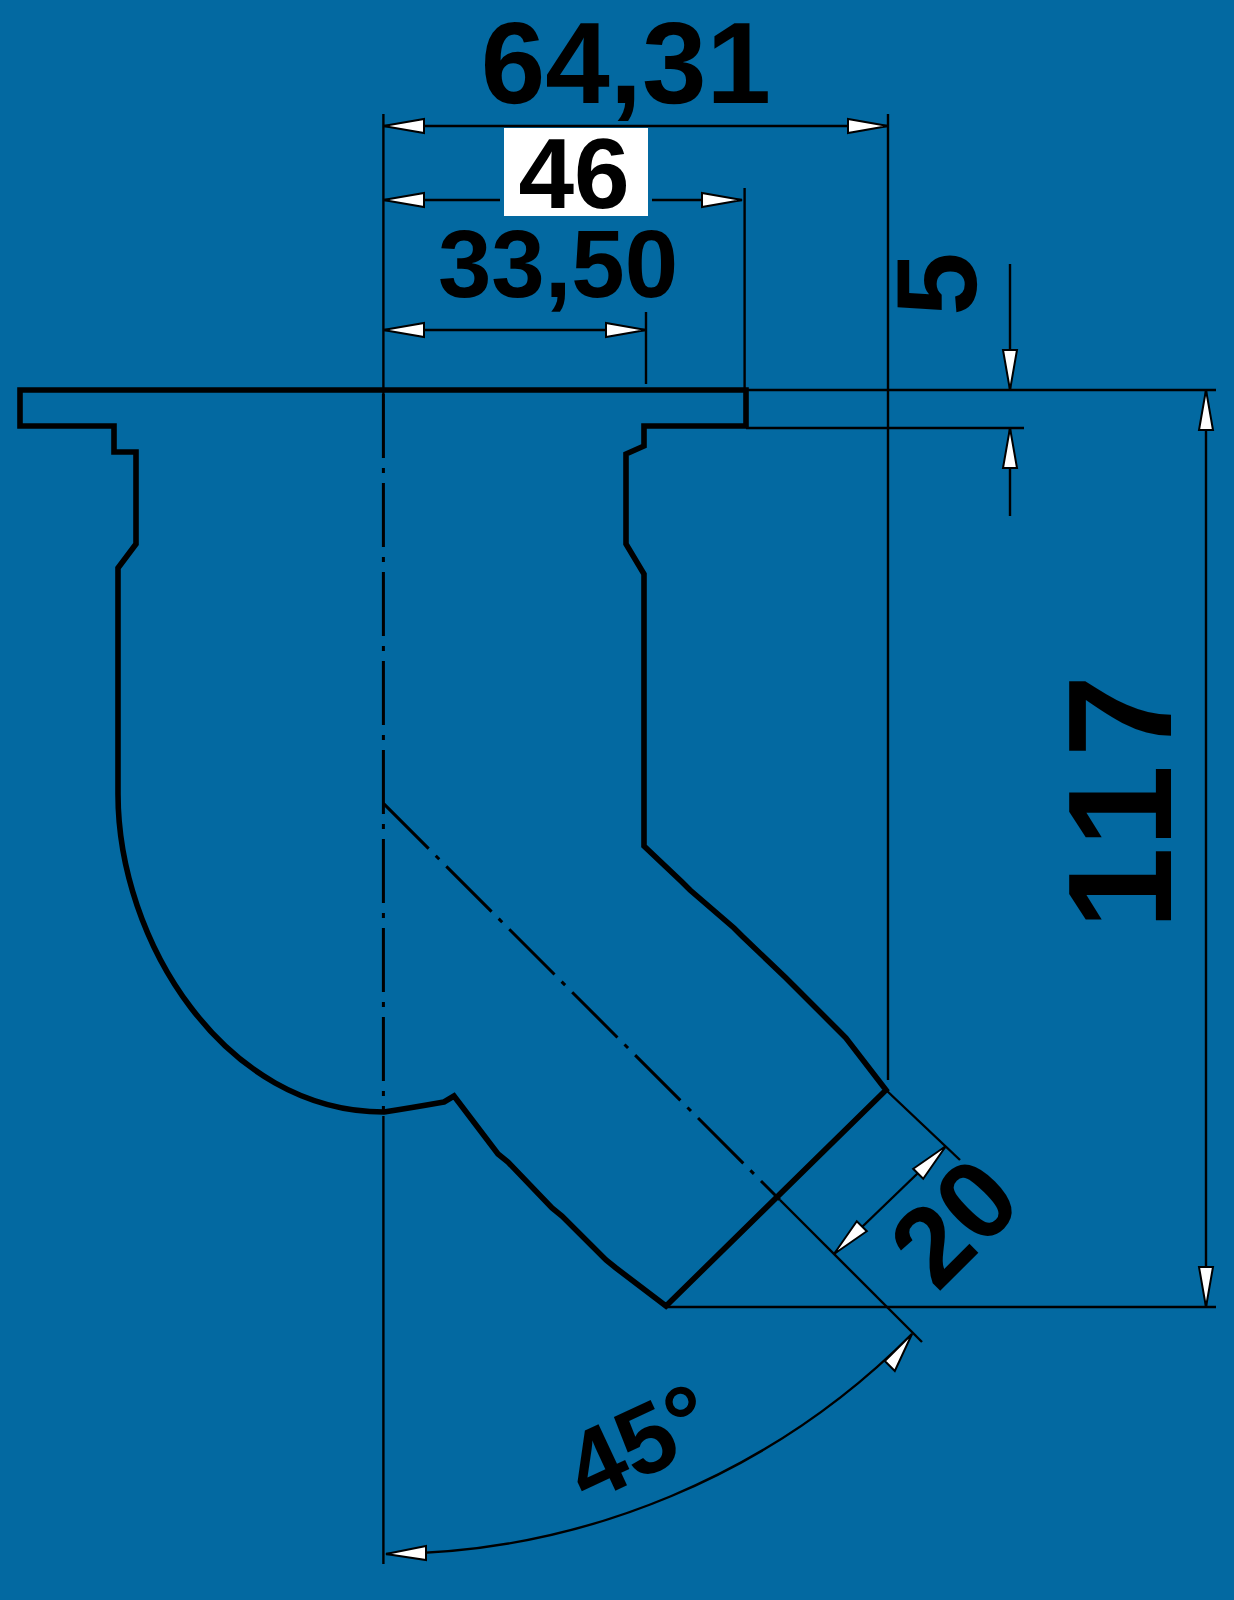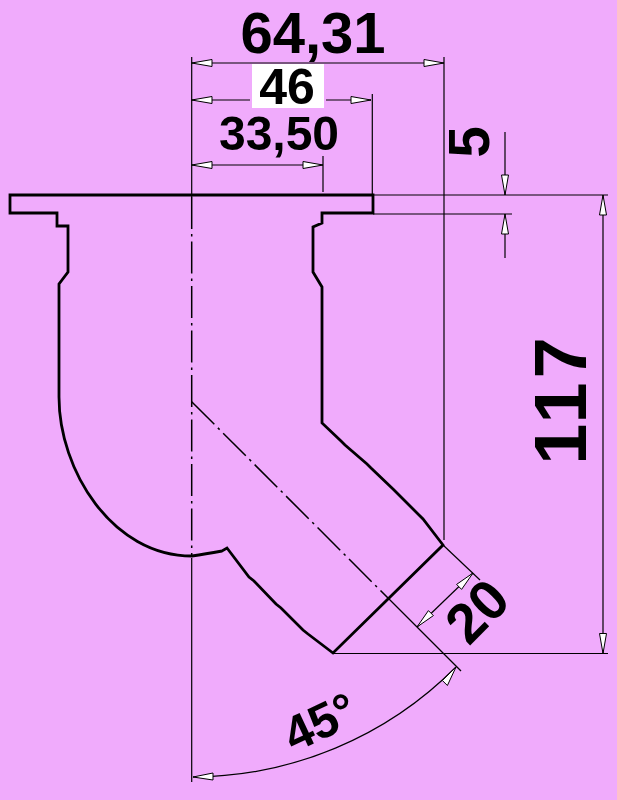--- a/index.html
+++ b/index.html
@@ -1,17 +1,17 @@
 <!DOCTYPE html>
 <html><head>
 <meta charset="utf-8">
 <style>
   html,body{margin:0;padding:0;background:#e8e8e8;}
   .stage{
-    width:617px;height:800px;background:#f0abfc;position:relative;
+    width:617px;height:800px;background:#0369a1;position:relative;
     margin:0 auto;overflow:hidden;
     font-family:"Liberation Sans", sans-serif;
   }
   svg{position:absolute;left:0;top:0;}
   .thick{fill:none;stroke:#000;stroke-width:2.8;stroke-linejoin:miter;stroke-miterlimit:6;}
   .thin{fill:none;stroke:#000;stroke-width:1.2;}
   .cl{fill:none;stroke:#000;stroke-width:1.5;stroke-dasharray:32 5 2.5 5;}
   .arrow{fill:#ffffff;stroke:#000;stroke-width:1;stroke-linejoin:miter;}
   .dimtext{fill:#000;font-weight:bold;text-anchor:middle;}
 </style>

